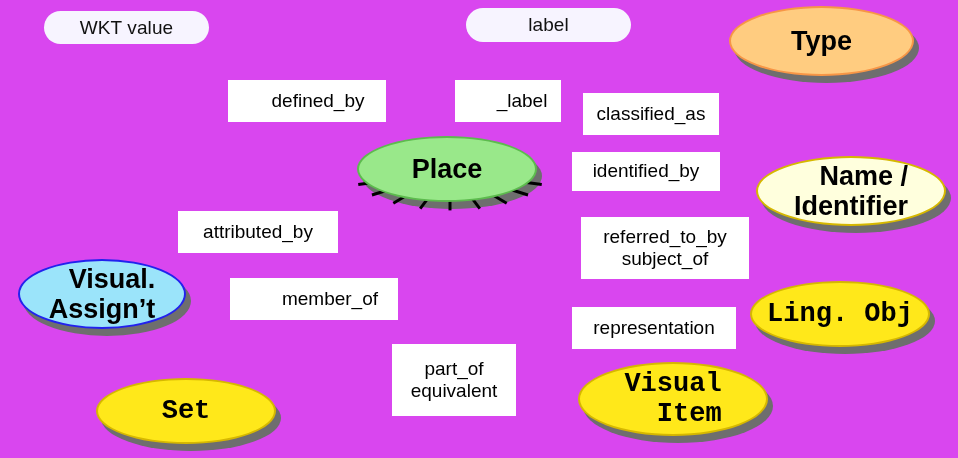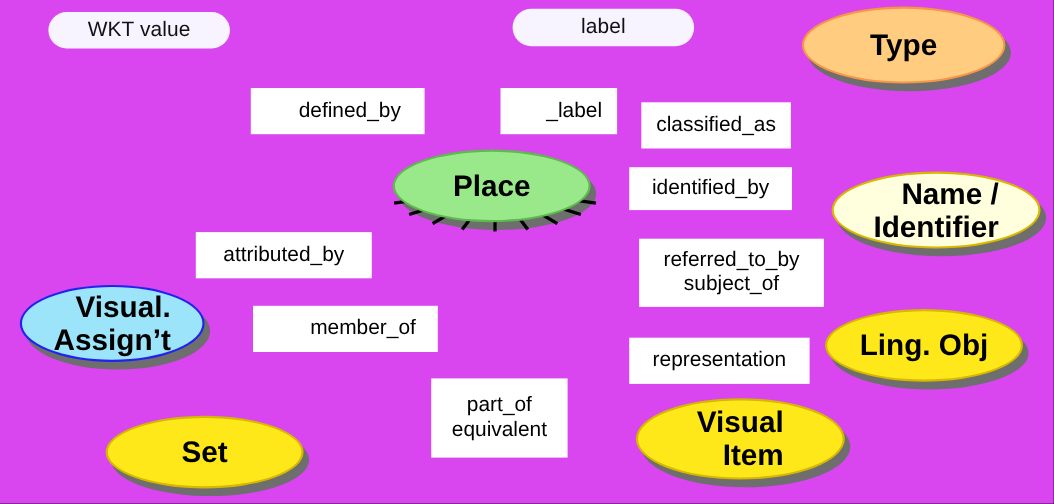--- a/index.html
+++ b/index.html
@@ -79,21 +79,21 @@
     white-space: pre-line;
   }
 
   
   .n-type   .body { background: #FFCC80; border: 2.5px solid #F79646; }
   .n-name   .body { background: #FFFFDD; border: 2.5px solid #D6B800; }
   .n-place  .body { background: #99E88A; border: 2.5px solid #5DBB4E; }
   .n-attrib .body { background: #9BE4FA; border: 2.5px solid #2222EE; }
   .n-set    .body,
   .n-ling   .body,
-  .n-visual .body { background: #FFE81A; border: 2.5px solid #D6B800; }
+  .n-visual .body { background: #FFE81A; border: 2.5px solid #D6B800; font-family: Liberation Mono, monospace; }
 
   
   .spokes {
     position: absolute;
     left: 0; top: 0;
     width: 100%;
     height: 100%;
     overflow: visible;
     pointer-events: none;
   }

